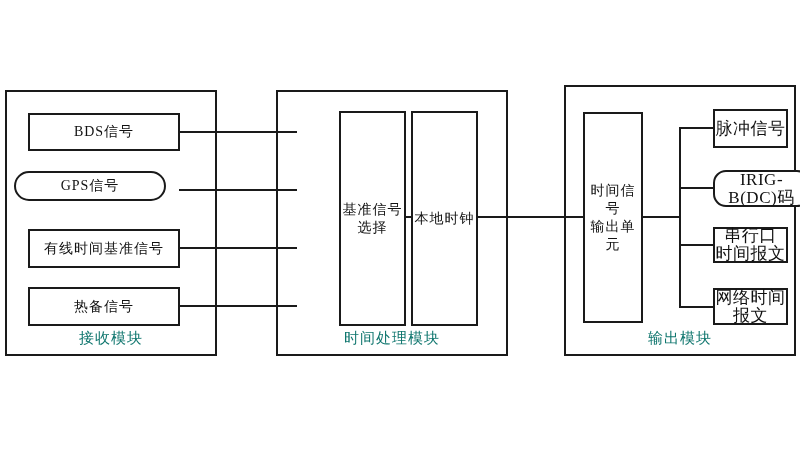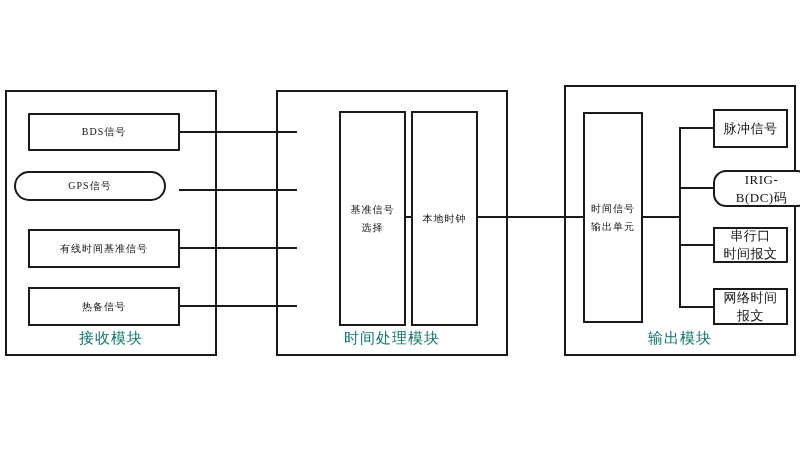--- a/index.html
+++ b/index.html
@@ -10,23 +10,23 @@
   .module{
     position:absolute;border:2px solid #1a1a1a;background:#ffffff;box-sizing:border-box;
   }
   .module-label{
     position:absolute;left:0;right:0;bottom:6px;text-align:center;
     font-size:15px;letter-spacing:1px;color:#0f766e;
   }
   .box{
     position:absolute;border:2px solid #1a1a1a;background:#ffffff;box-sizing:border-box;
     display:flex;align-items:center;justify-content:center;text-align:center;
-    font-size:10px;line-height:18px;letter-spacing:1px;white-space:pre-line;color:#111;
+    font-size:14px;line-height:18px;letter-spacing:1px;white-space:pre-line;color:#111;
   }
-  .box.small{font-size:13px;letter-spacing:0.5px;}
+  .box.small{font-size:17px;letter-spacing:0.5px;}
   .hline{position:absolute;height:2px;background:#1a1a1a;}
   .vline{position:absolute;width:2px;background:#1a1a1a;}
 </style>
 </head>
 <body>
 
 <div class="canvas">
 
   <div class="module" style="left:5px;top:90px;width:212px;height:266px;">
     <div class="module-label">接收模块</div>

